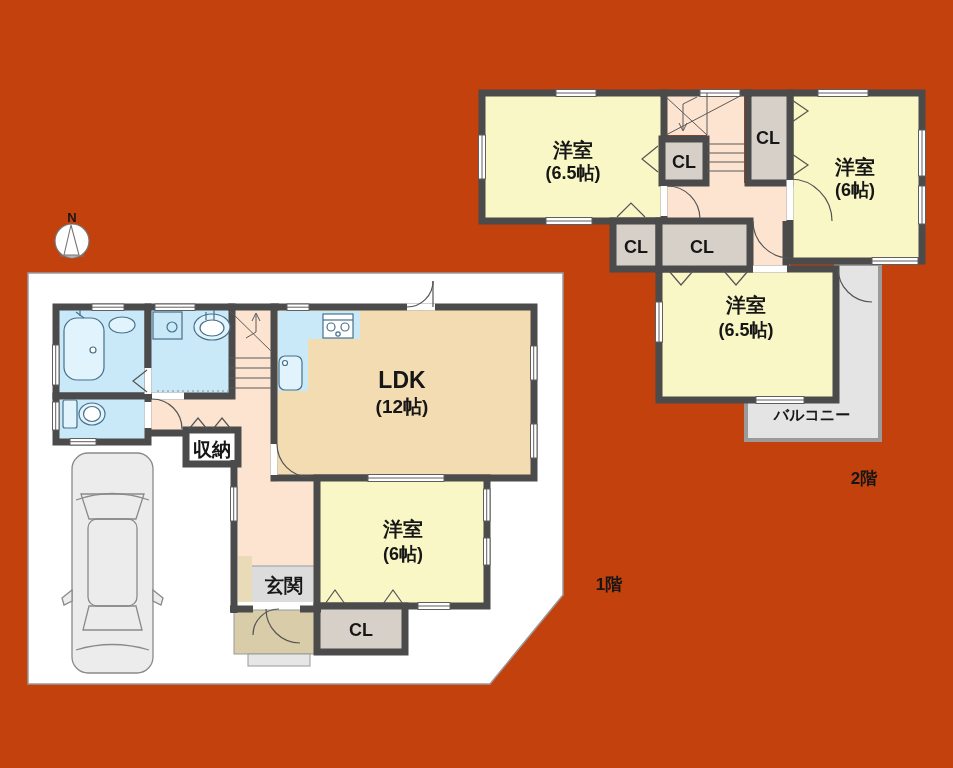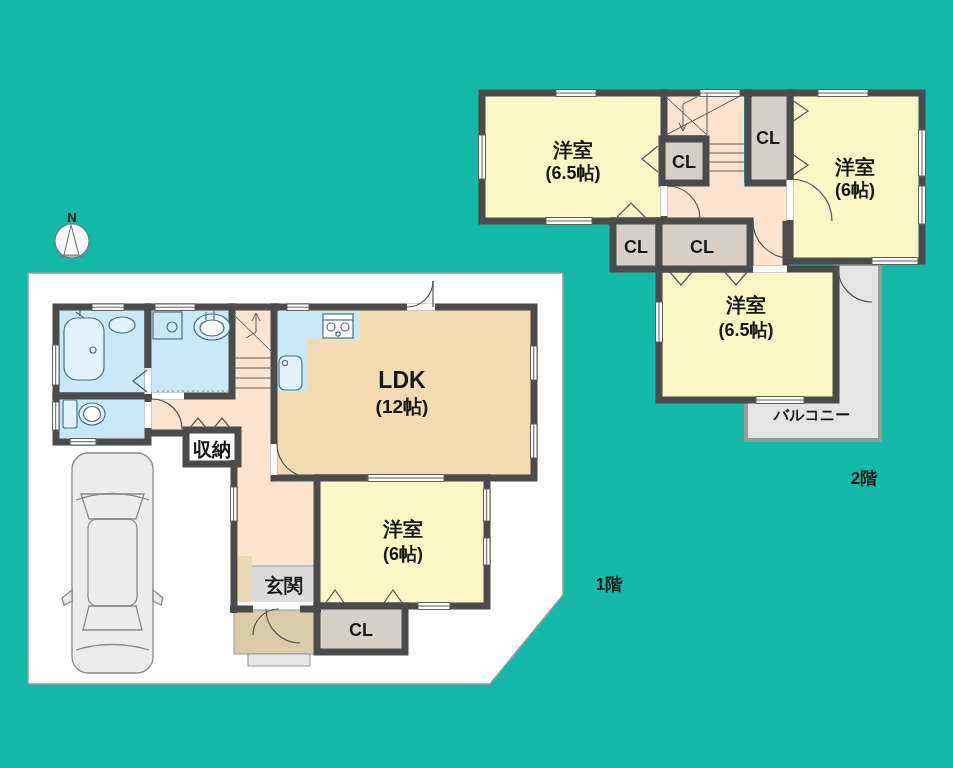--- a/index.html
+++ b/index.html
@@ -1,16 +1,16 @@
 <!DOCTYPE html>
 <html><head>
 <meta charset="utf-8">
 <style>
   html,body{margin:0;padding:0;background:#ffffff;}
-  .scene{position:relative;width:953px;height:768px;background:#14b8a6;overflow:hidden;}
+  .scene{position:relative;width:953px;height:768px;background:#c2410c;overflow:hidden;}
   svg{display:block;}
   text{font-family:"Liberation Sans","DejaVu Sans",sans-serif;font-weight:700;fill:#161616;text-anchor:middle;}
   .t22{font-size:23px;}
   .t20{font-size:20px;}
   .t19{font-size:19px;}
   .t18{font-size:18px;}
   .t16{font-size:17px;}
   .t15{font-size:15px;}
   .t12{font-size:13px;}
   .wl{stroke-width:7;fill:none;stroke-linecap:butt;}

